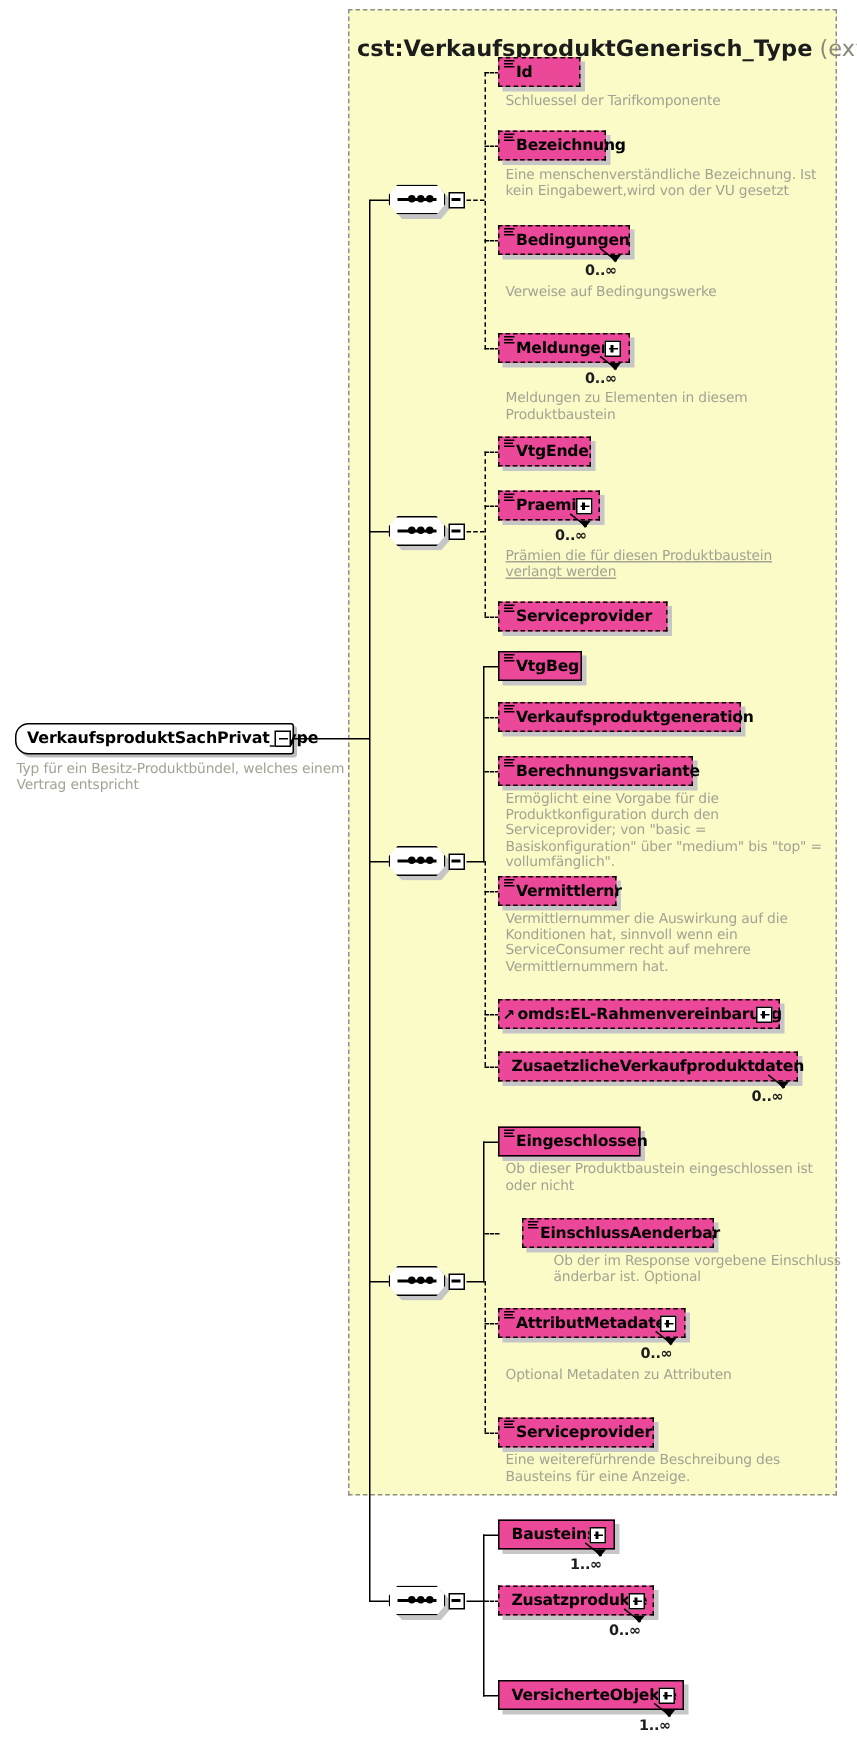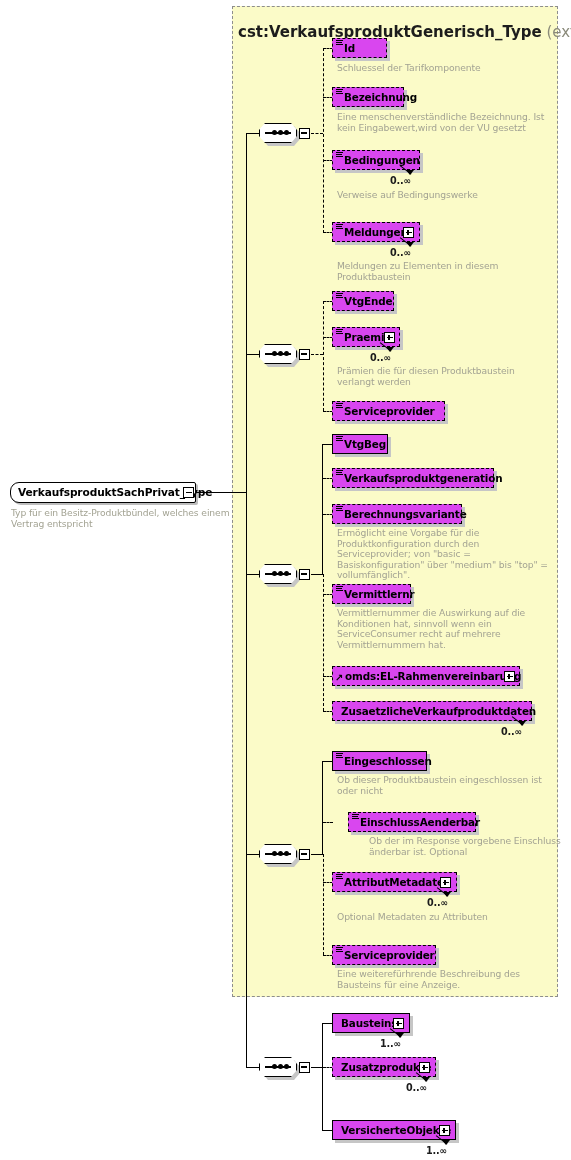--- a/index.html
+++ b/index.html
@@ -39,21 +39,21 @@
   }
   .rootbox .lbl{
     position:absolute;left:7px;top:3px;
     font-size:10.6px;font-weight:bold;color:#000;
     white-space:nowrap;letter-spacing:-0.1px;
   }
 
   
   .ebox{
     position:absolute;
-    background:#d946ef;
+    background:#ec4899;
     box-sizing:border-box;
     height:20px;
     box-shadow:3px 3px 0 #c6c6c6;
   }
   .ebox.solid{border:1.5px solid #000;}
   .ebox.dashed{border:1.5px dashed #000;}
   .ebox .lbl{
     position:absolute;left:11px;top:3px;
     font-size:10.4px;font-weight:bold;color:#000;
     white-space:nowrap;letter-spacing:-0.15px;
@@ -267,21 +267,21 @@
         <i></i>
         <i></i>
         <i></i>
       </span>
     <span class="lbl">Praemie</span>
     <span class="tgl plus" style="left:51px;top:3.5px;"></span>
   </div>
   <div class="rep-line" style="left:380px;top:342px;width:14px;transform:rotate(38deg);"></div>
   <div class="rep" style="left:386px;top:347px;"></div>
   <div class="card" style="left:370px;top:352px;">0..∞</div>
-  <div class="desc" style="left:337px;top:366px;width:212px;">Prämien die für diesen Produktbaustein verlangt werden</div>
+  <div class="desc" style="left:337px;top:366px;width:212px;text-decoration:underline;">Prämien die für diesen Produktbaustein verlangt werden</div>
 
   <div class="hline dash" style="left:323px;top:411px;width:10px;"></div>
   <div class="ebox dashed" style="left:332px;top:401px;width:113px;">
     <span class="attr-glyph">
         <i></i>
         <i></i>
         <i></i>
       </span>
     <span class="lbl">Serviceprovider</span>
   </div>

